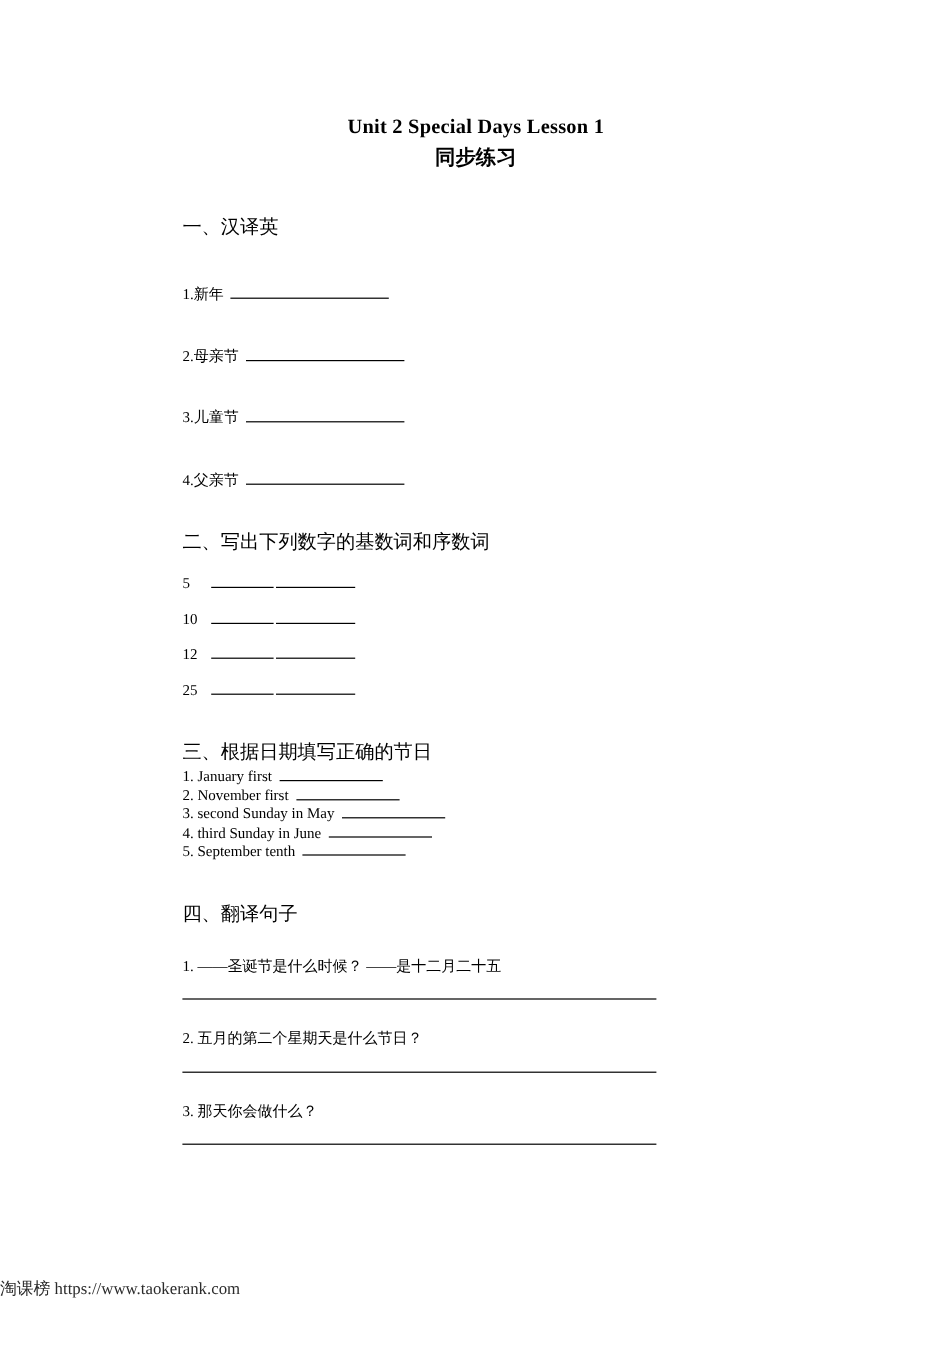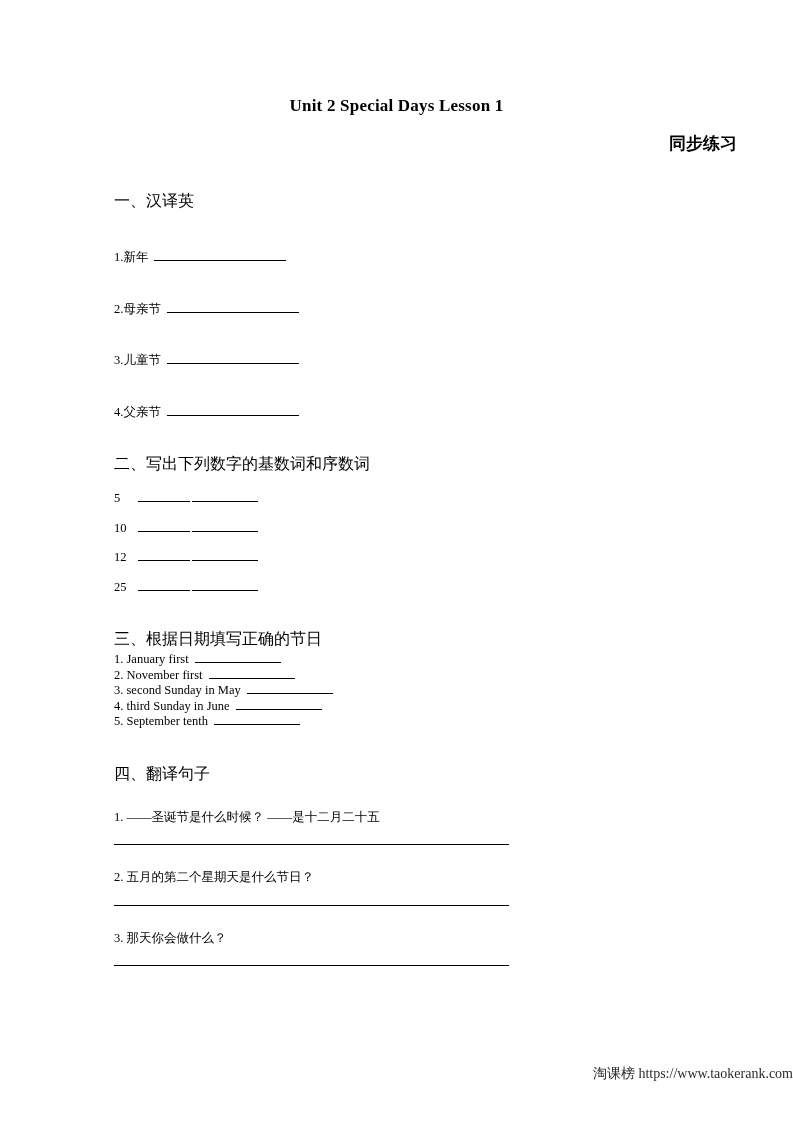--- a/index.html
+++ b/index.html
@@ -14,36 +14,36 @@
     font-family: "Liberation Serif", serif;
     color: #000000;
     overflow: hidden;
   }
   .page {
     position: absolute;
     left: 0; top: 0;
     width: 793px;
     height: 1122px;
     box-sizing: border-box;
-    padding: 0 56px;
+    padding: 0 94px;
   }
   .title {
     text-align: center;
     font-family: "Liberation Serif", serif;
     font-weight: bold;
     font-size: 17px;
     margin-top: 96px;
     letter-spacing: 0.2px;
   }
   .subtitle {
-    text-align: right;
+    text-align: center;
     font-family: Liberation Mono, monospace;
     font-weight: bold;
     font-size: 17px;
-    margin-top: 16px;
+    margin-top: 4px;
   }
   .section-head {
     font-family: "Liberation Sans", sans-serif;
     font-weight: normal;
     font-size: 16px;
     margin-left: 58px;
     margin-top: 36px;
   }
   .q-block {
     margin-left: 58px;
@@ -100,21 +100,21 @@
     margin-top: 20px;
     width: 395px;
     border-bottom: 1px solid #000;
     height: 1px;
   }
   .footer {
     position: absolute;
     left: 0;
     top: 1065px;
     width: 793px;
-    text-align: right;
+    text-align: left;
     font-family: "Liberation Serif", serif;
     font-size: 14px;
     color: #2b2b2b;
   }
 </style>
 </head>
 <body>
 
 <div class="page">
 

